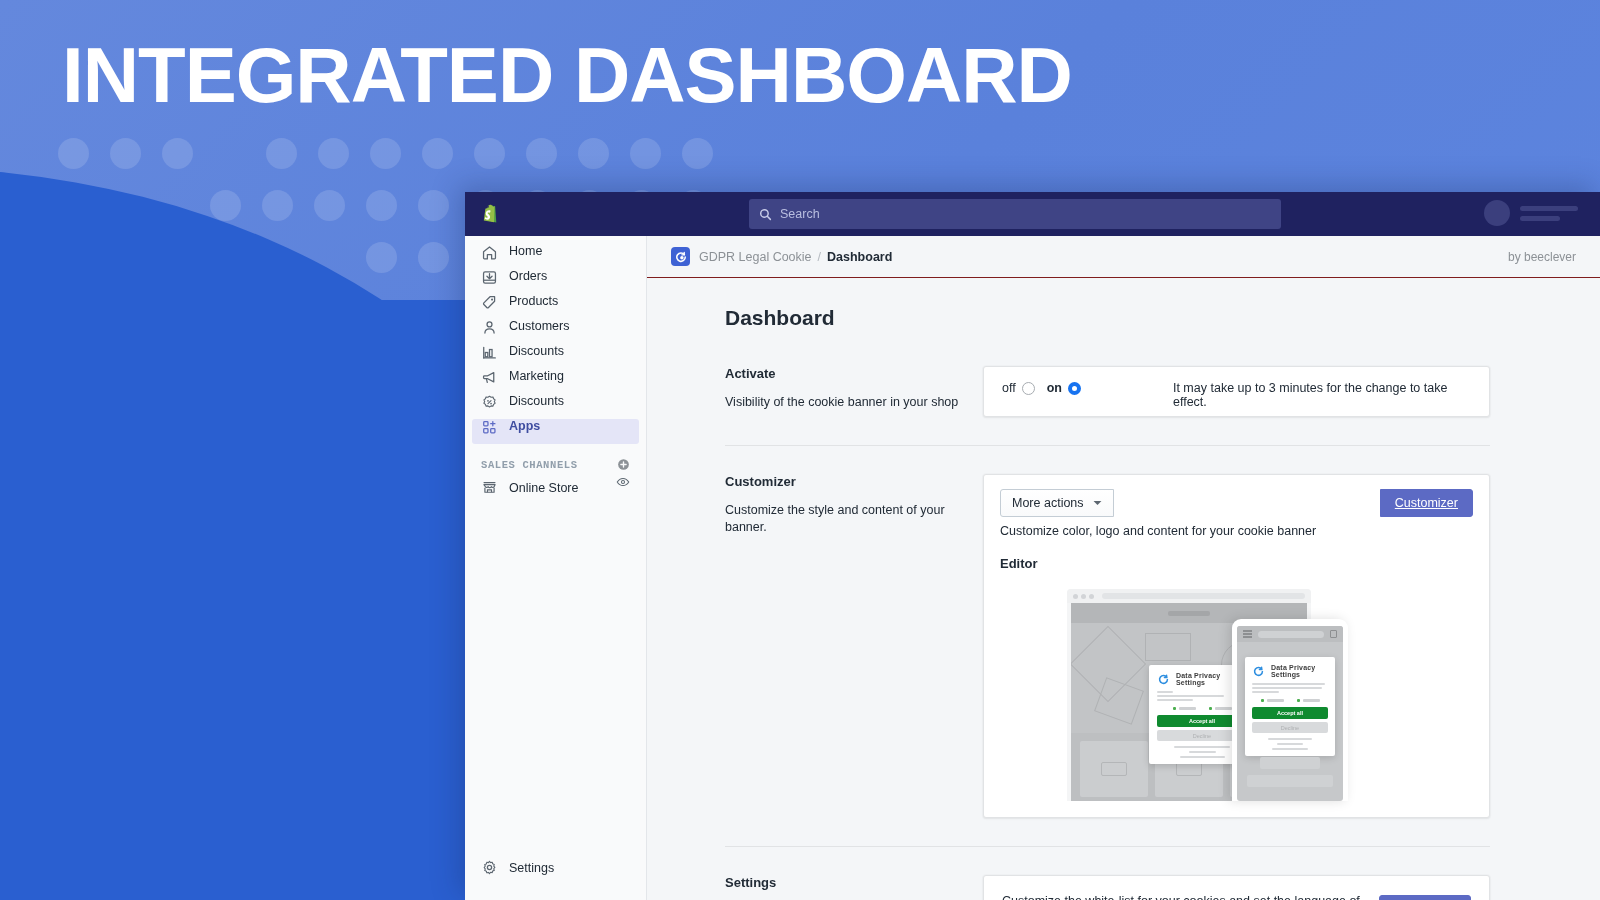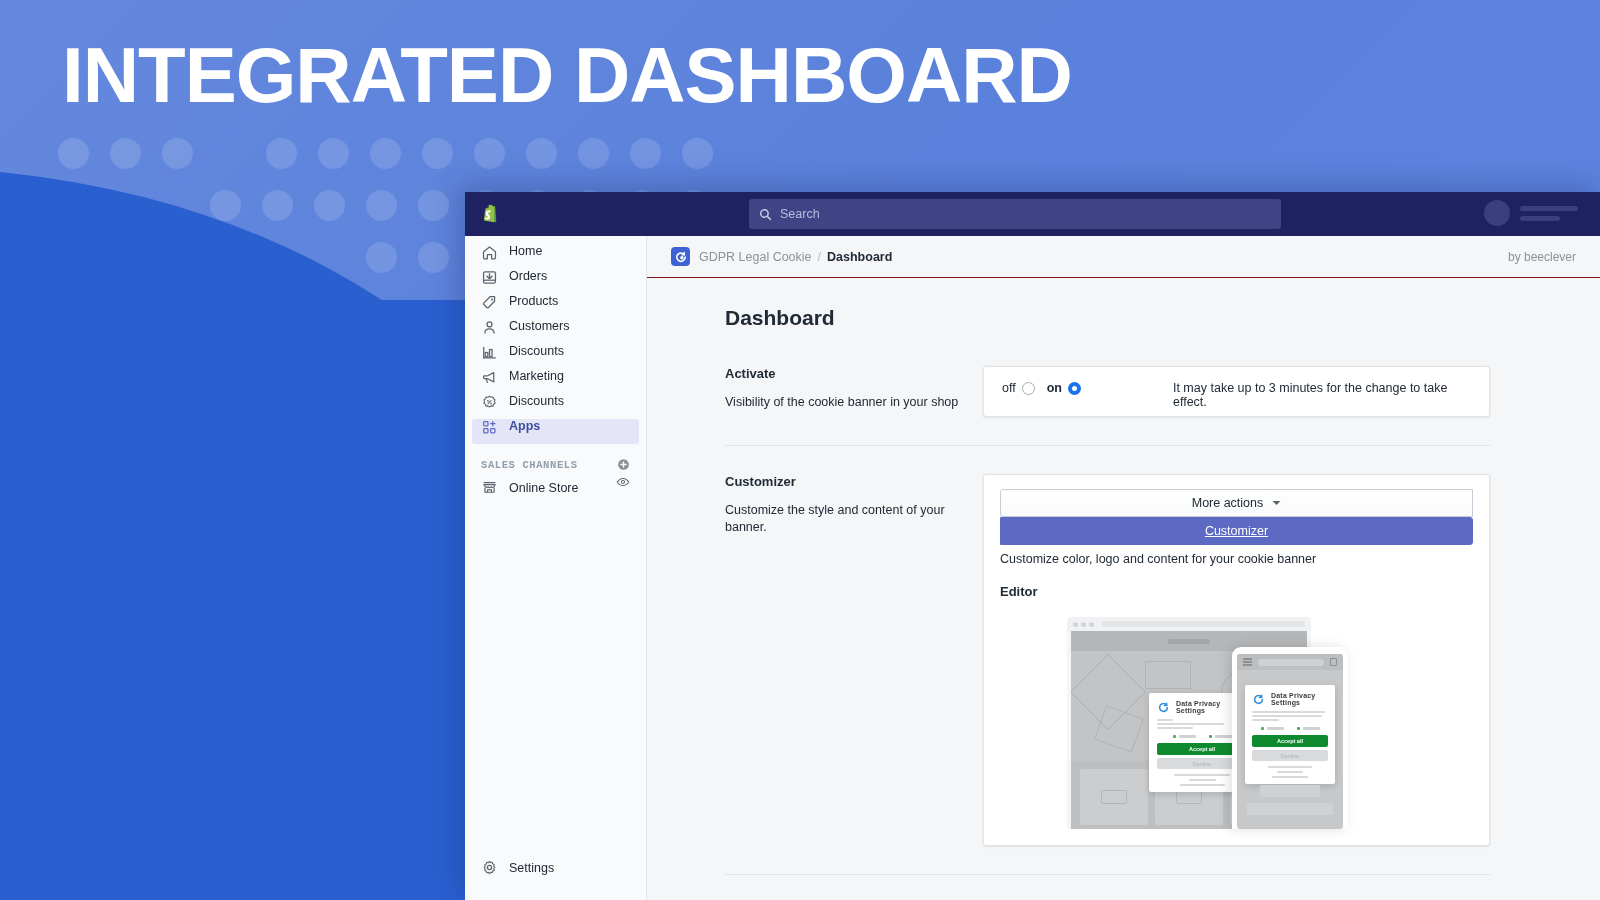--- a/index.html
+++ b/index.html
@@ -169,21 +169,21 @@
     border: 1.5px solid #a7acb1; background: #fff;
     display: inline-block; flex: none;
   }
   .radio.on {
     border: 4px solid #1773f0; background: #fff;
   }
   #activate-note { margin-left: 92px; font-size: 12.5px; color: #212b36; }
 
   
   #customizer-card { padding: 14px 16px 16px 16px; }
-  #cust-actions { display: flex; justify-content: flex-end; flex-direction: column; }
+  #cust-actions { display: flex; justify-content: space-between; }
   .btn {
     font-size: 12.5px; border-radius: 3px; cursor: pointer;
     display: inline-flex; align-items: center; justify-content: center;
   }
   #more-actions-btn {
     background: linear-gradient(180deg,#ffffff,#f9fafb);
     border: 1px solid #c4cdd5; color: #212b36;
     height: 28px; padding: 0 11px; gap: 9px;
     border-top-right-radius: 0; border-bottom-right-radius: 0;
   }

